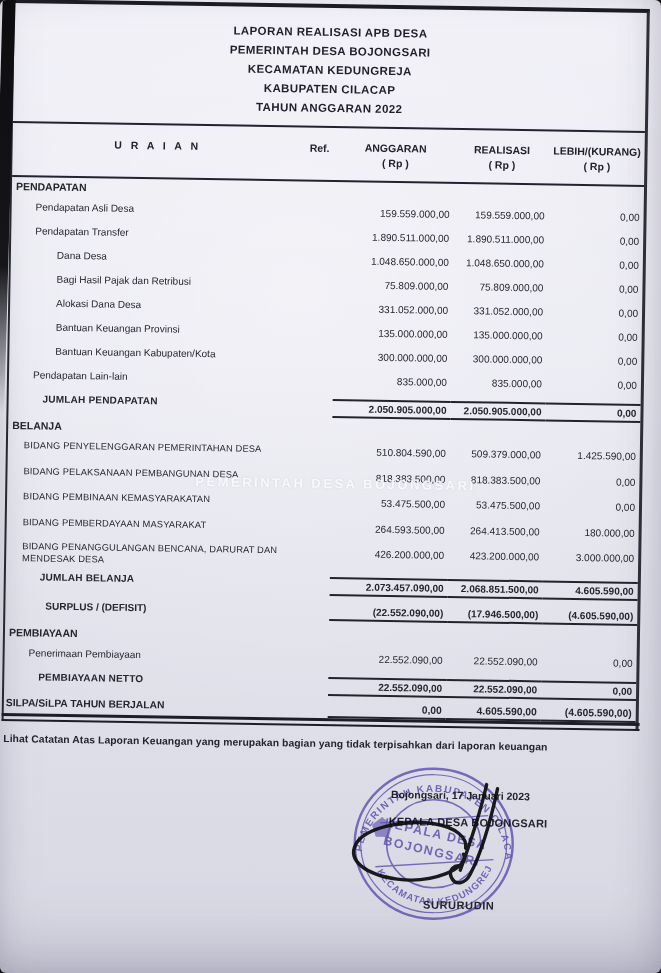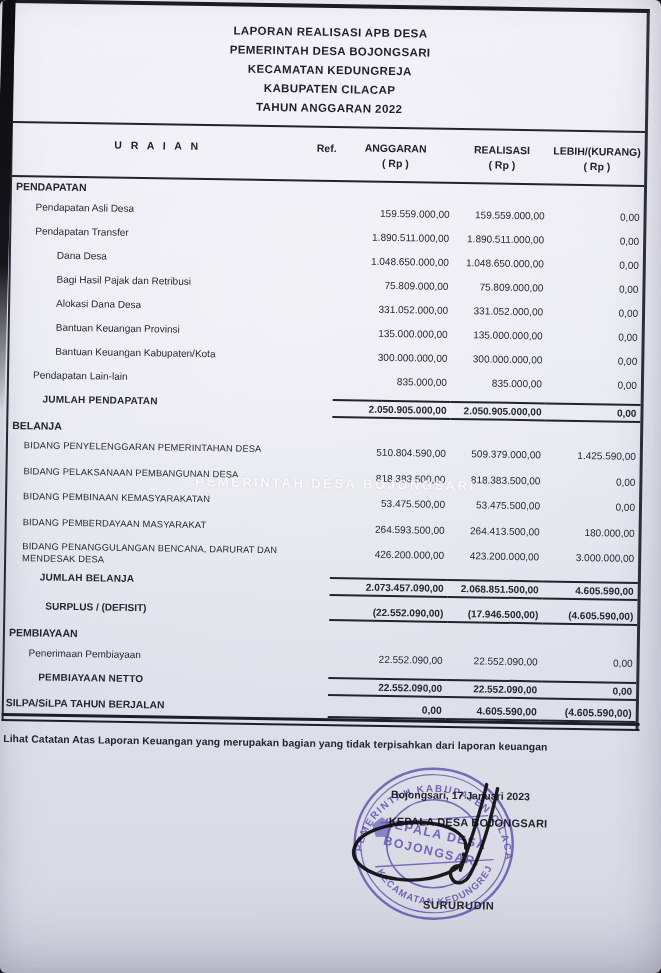--- a/index.html
+++ b/index.html
@@ -38,21 +38,21 @@
     height:120px;box-sizing:border-box;border-bottom:2.5px solid #222230;
     text-align:center;padding-top:15px;
     font-weight:bold;font-size:11.5px;line-height:19px;letter-spacing:.4px;color:#1f1f2b;
   }
   .col-headers{
     display:grid;grid-template-columns:290px 34px 118px 95px 1fr;
     height:54px;box-sizing:border-box;border-bottom:2.5px solid #222230;
     font-weight:bold;font-size:10.5px;color:#22222e;padding-top:12px;
   }
   .ch-uraian{text-align:center;letter-spacing:3px;padding-top:2px;}
-  .ch-ref{text-align:right;padding-top:2px;}
+  .ch-ref{text-align:center;padding-top:2px;}
   .ch-col{text-align:center;line-height:15px;}
 
   
   .tbody{font-size:10px;}
   .row{
     display:grid;grid-template-columns:290px 34px 118px 95px 1fr;
     align-items:start;box-sizing:border-box;
   }
   .lbl{padding-top:3px;color:#26262f;}
   .amt-cell{text-align:right;padding-top:4px;}

